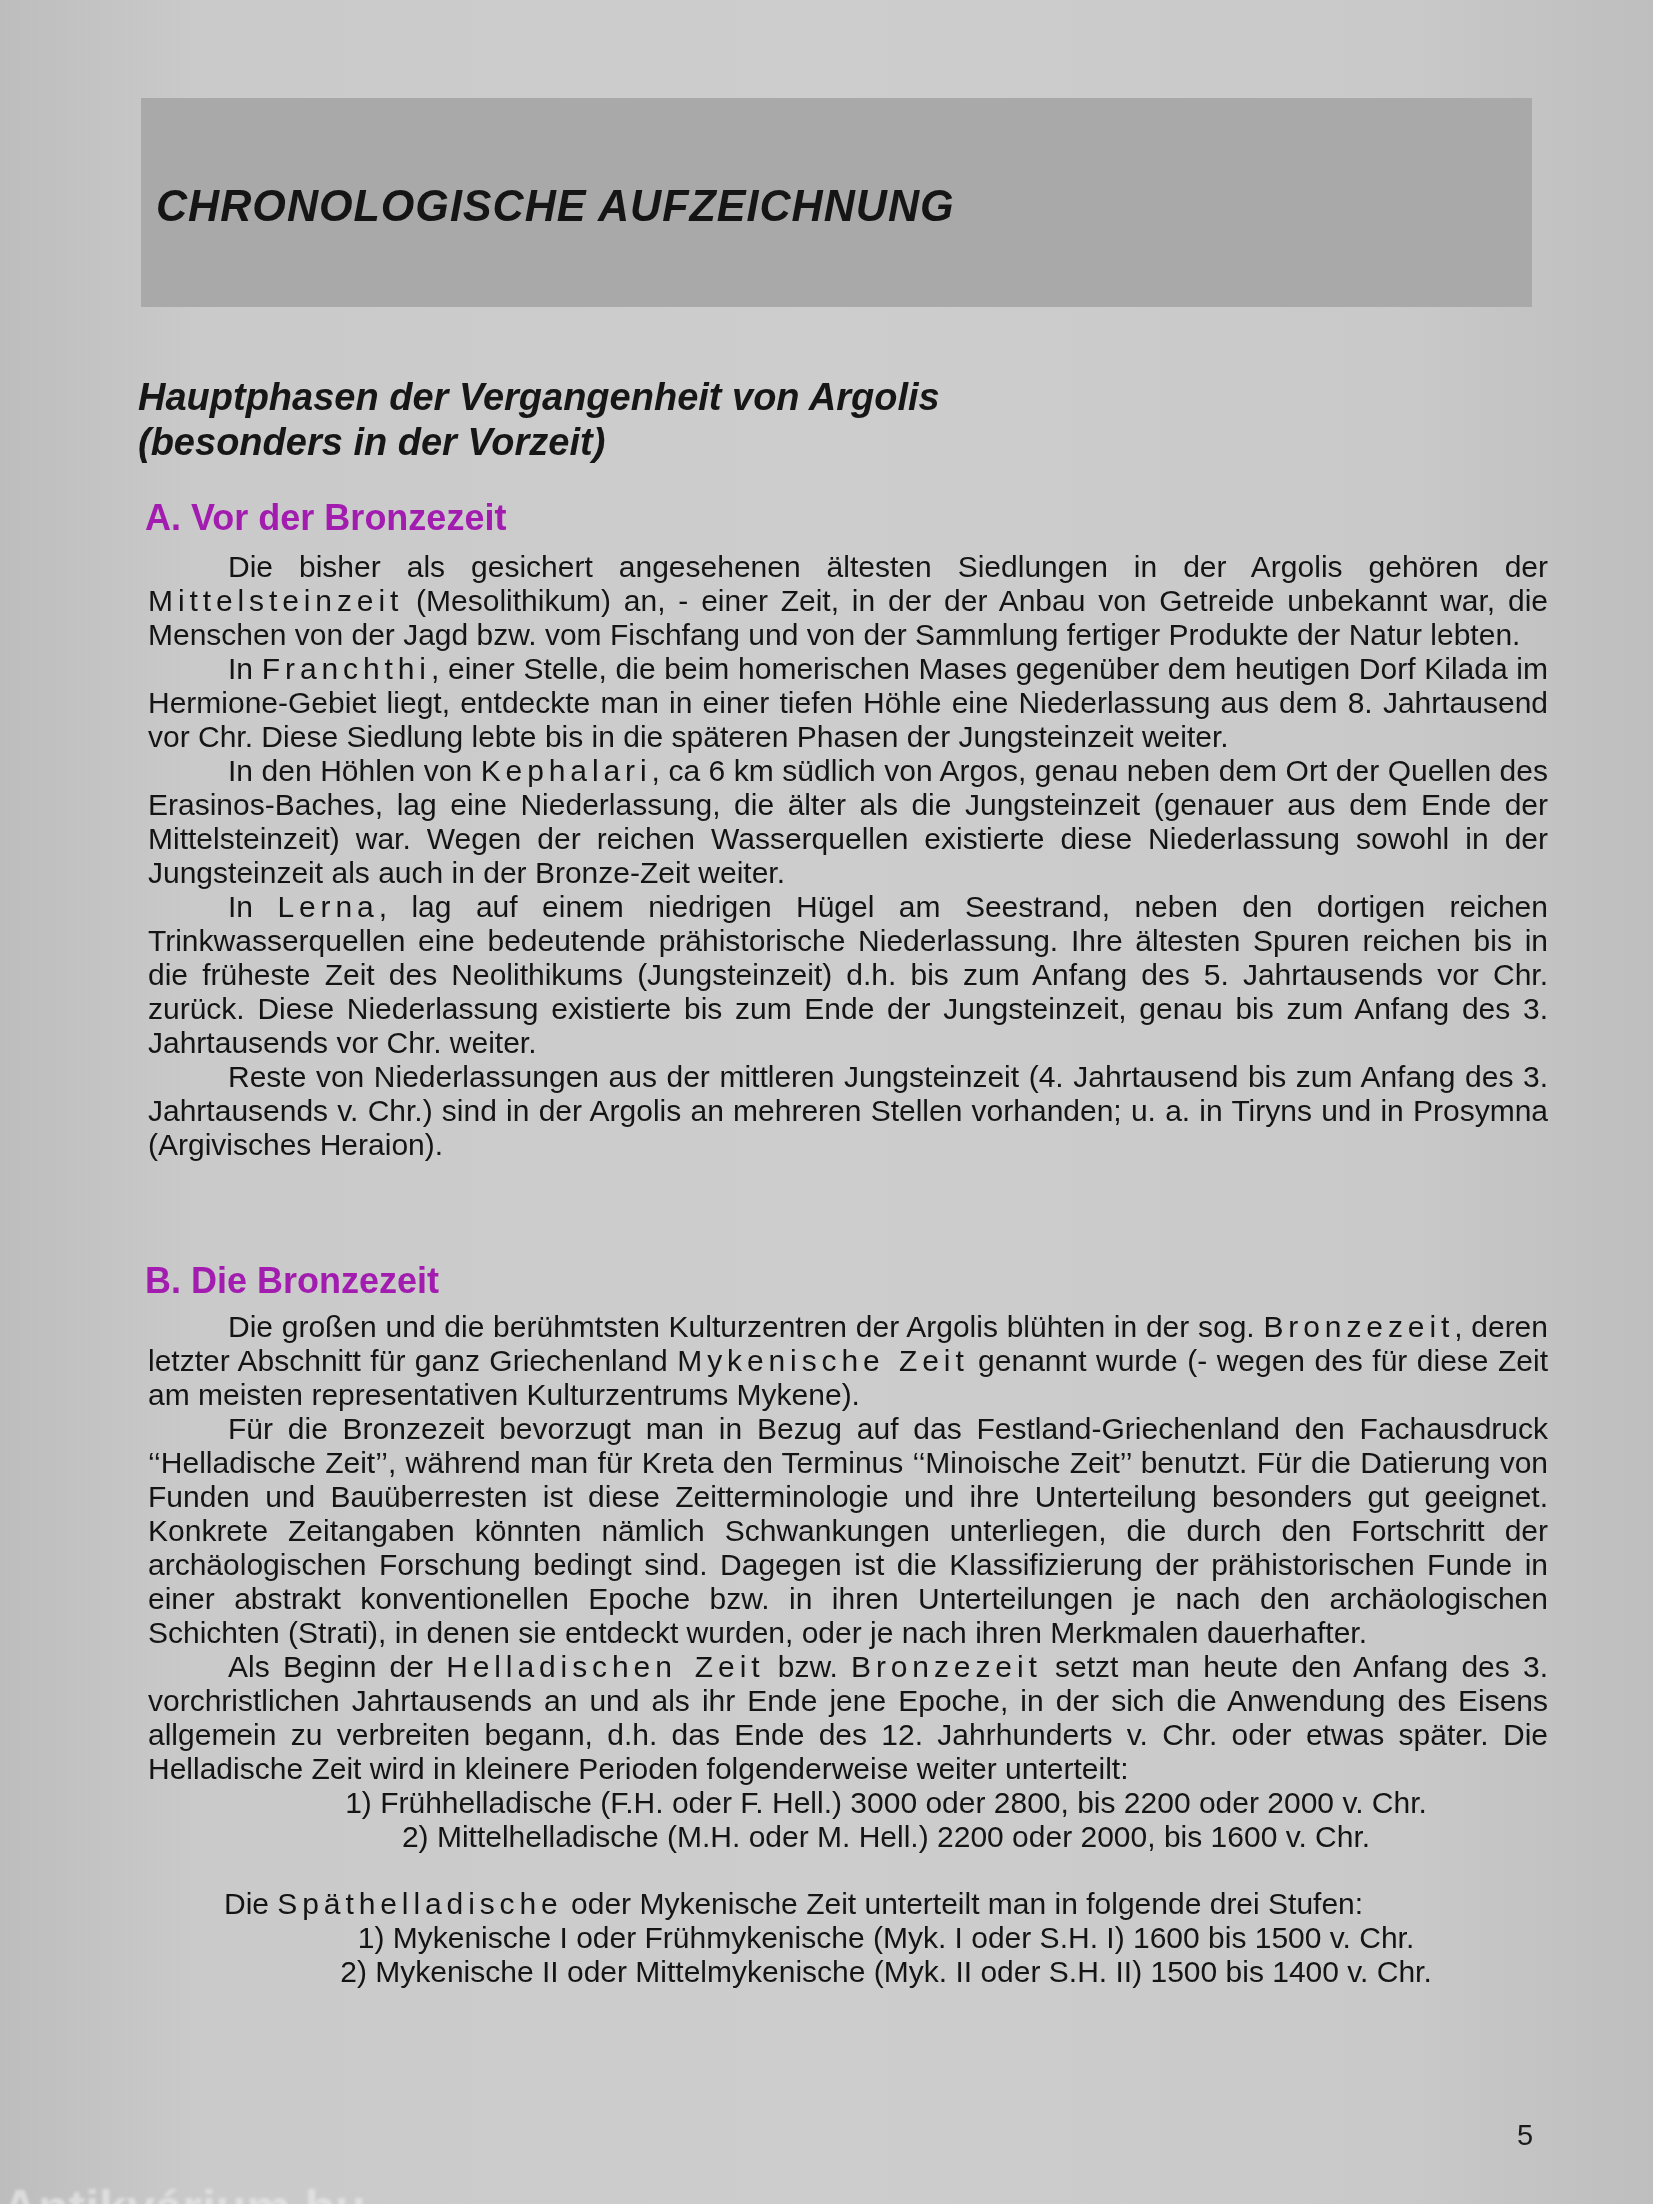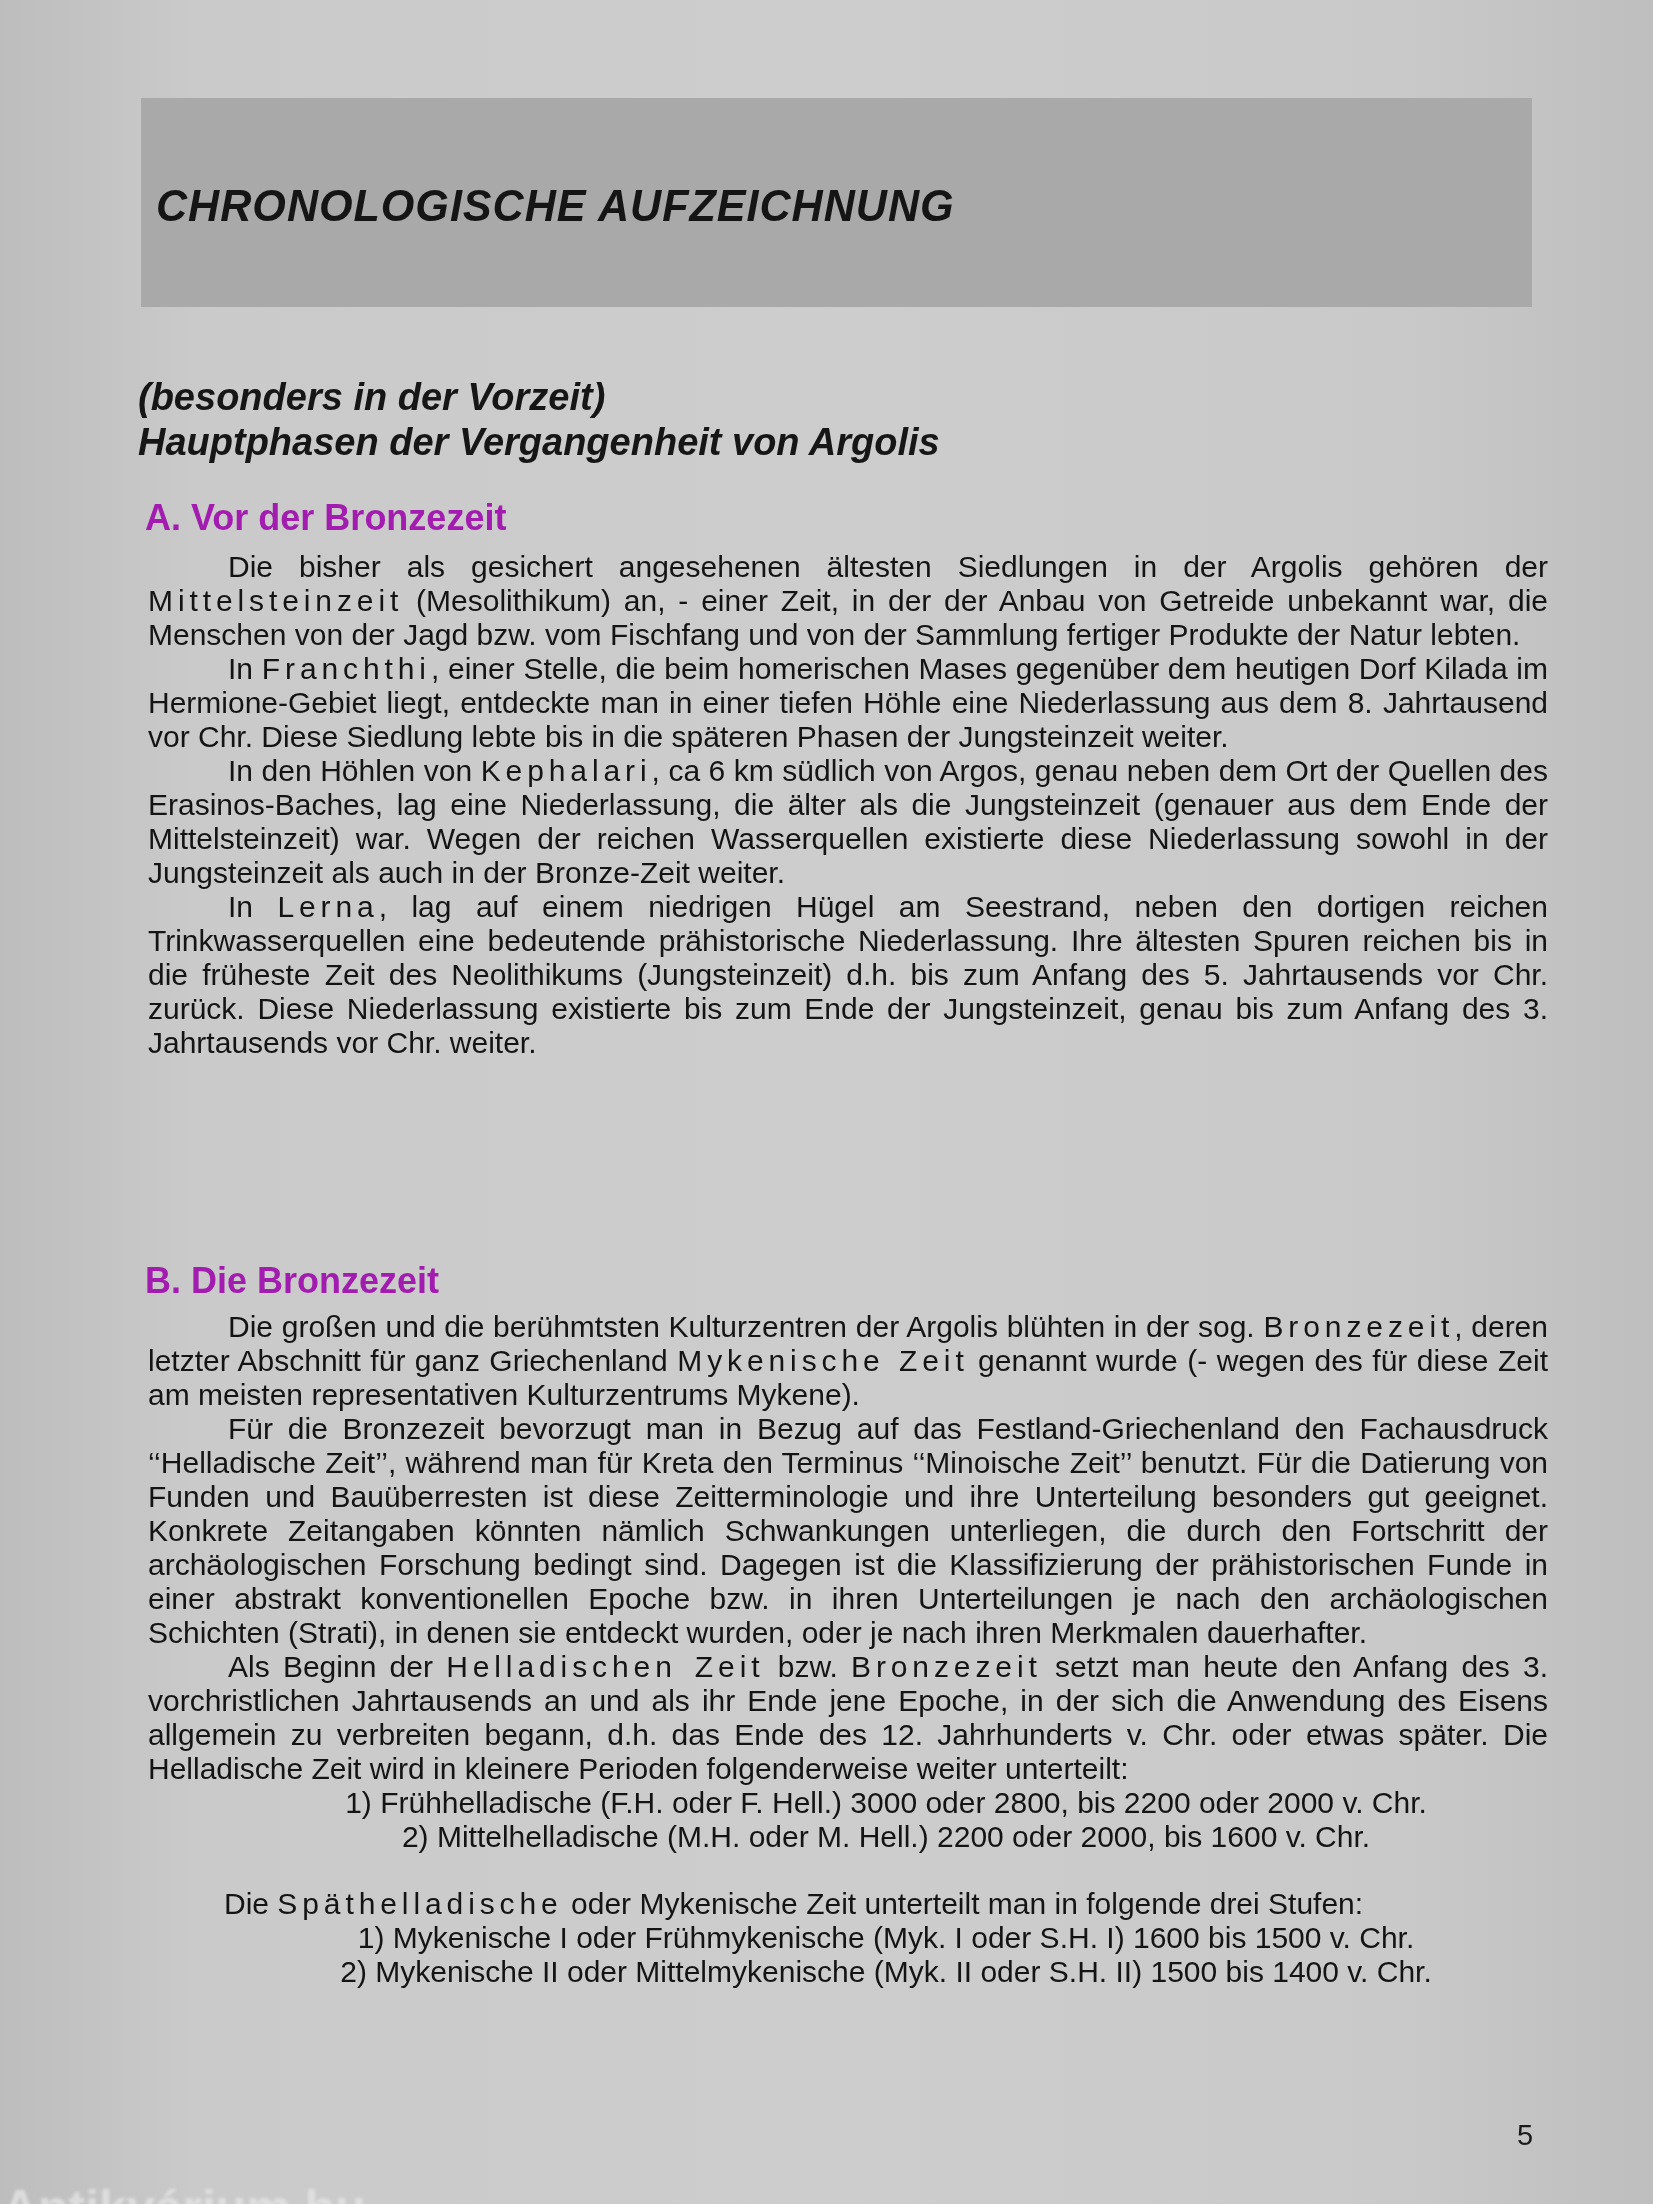--- a/index.html
+++ b/index.html
@@ -56,31 +56,32 @@
 </head>
 <body>
 
 <div class="page">
 
   <div class="band">
     <div class="band-title">CHRONOLOGISCHE AUFZEICHNUNG</div>
   </div>
 
   <div class="subtitle">
+    <div>Hauptphasen der Vergangenheit von Argolis</div>
     <div>(besonders in der Vorzeit)</div>
-    <div>Hauptphasen der Vergangenheit von Argolis</div>
   </div>
 
   <div class="section-heading" style="top:497px;">A. Vor der Bronzezeit</div>
 
   <div class="body-block" style="top:550px;">
     <p class="para"><span>Die bisher als gesichert angesehenen ältesten Siedlungen in der Argolis gehören der </span><span class="sp">Mittelsteinzeit</span><span> (Mesolithikum) an, - einer Zeit, in der der Anbau von Getreide unbekannt war, die Menschen von der Jagd bzw. vom Fischfang und von der Sammlung fertiger Produkte der Natur lebten.</span></p>
     <p class="para"><span>In </span><span class="sp">Franchthi</span><span>, einer Stelle, die beim homerischen Mases gegenüber dem heutigen Dorf Kilada im Hermione-Gebiet liegt, entdeckte man in einer tiefen Höhle eine Niederlassung aus dem 8. Jahrtausend vor Chr. Diese Siedlung lebte bis in die späteren Phasen der Jungsteinzeit weiter.</span></p>
     <p class="para"><span>In den Höhlen von </span><span class="sp">Kephalari</span><span>, ca 6 km südlich von Argos, genau neben dem Ort der Quellen des Erasinos-Baches, lag eine Niederlassung, die älter als die Jungsteinzeit (genauer aus dem Ende der Mittelsteinzeit) war. Wegen der reichen Wasserquellen existierte diese Niederlassung sowohl in der Jungsteinzeit als auch in der Bronze-Zeit weiter.</span></p>
     <p class="para"><span>In </span><span class="sp">Lerna</span><span>, lag auf einem niedrigen Hügel am Seestrand, neben den dortigen reichen Trinkwasserquellen eine bedeutende prähistorische Niederlassung. Ihre ältesten Spuren reichen bis in die früheste Zeit des Neolithikums (Jungsteinzeit) d.h. bis zum Anfang des 5. Jahrtausends vor Chr. zurück. Diese Niederlassung existierte bis zum Ende der Jungsteinzeit, genau bis zum Anfang des 3. Jahrtausends vor Chr. weiter.</span></p>
+    <p class="para"><span>Reste von Niederlassungen aus der mittleren Jungsteinzeit (4. Jahrtausend bis zum Anfang des 3. Jahrtausends v. Chr.) sind in der Argolis an mehreren Stellen vorhanden; u. a. in Tiryns und in Prosymna (Argivisches Heraion).</span></p>
   </div>
 
   <div class="section-heading" style="top:1260px;">B. Die Bronzezeit</div>
 
   <div class="body-block" style="top:1310px;">
     <p class="para"><span>Die großen und die berühmtsten Kulturzentren der Argolis blühten in der sog. </span><span class="sp">Bronzezeit</span><span>, deren letzter Abschnitt für ganz Griechenland </span><span class="sp">Mykenische Zeit</span><span> genannt wurde (- wegen des für diese Zeit am meisten representativen Kulturzentrums Mykene).</span></p>
     <p class="para"><span>Für die Bronzezeit bevorzugt man in Bezug auf das Festland-Griechenland den Fachausdruck ‘‘Helladische Zeit’’, während man für Kreta den Terminus ‘‘Minoische Zeit’’ benutzt. Für die Datierung von Funden und Bauüberresten ist diese Zeitterminologie und ihre Unterteilung besonders gut geeignet. Konkrete Zeitangaben könnten nämlich Schwankungen unterliegen, die durch den Fortschritt der archäologischen Forschung bedingt sind. Dagegen ist die Klassifizierung der prähistorischen Funde in einer abstrakt konventionellen Epoche bzw. in ihren Unterteilungen je nach den archäologischen Schichten (Strati), in denen sie entdeckt wurden, oder je nach ihren Merkmalen dauerhafter.</span></p>
     <p class="para"><span>Als Beginn der </span><span class="sp">Helladischen Zeit</span><span> bzw. </span><span class="sp">Bronzezeit</span><span> setzt man heute den Anfang des 3. vorchristlichen Jahrtausends an und als ihr Ende jene Epoche, in der sich die Anwendung des Eisens allgemein zu verbreiten begann, d.h. das Ende des 12. Jahrhunderts v. Chr. oder etwas später. Die Helladische Zeit wird in kleinere Perioden folgenderweise weiter unterteilt:</span></p>
     <ul class="list">
       <li>1) Frühhelladische (F.H. oder F. Hell.) 3000 oder 2800, bis 2200 oder 2000 v. Chr.</li>

